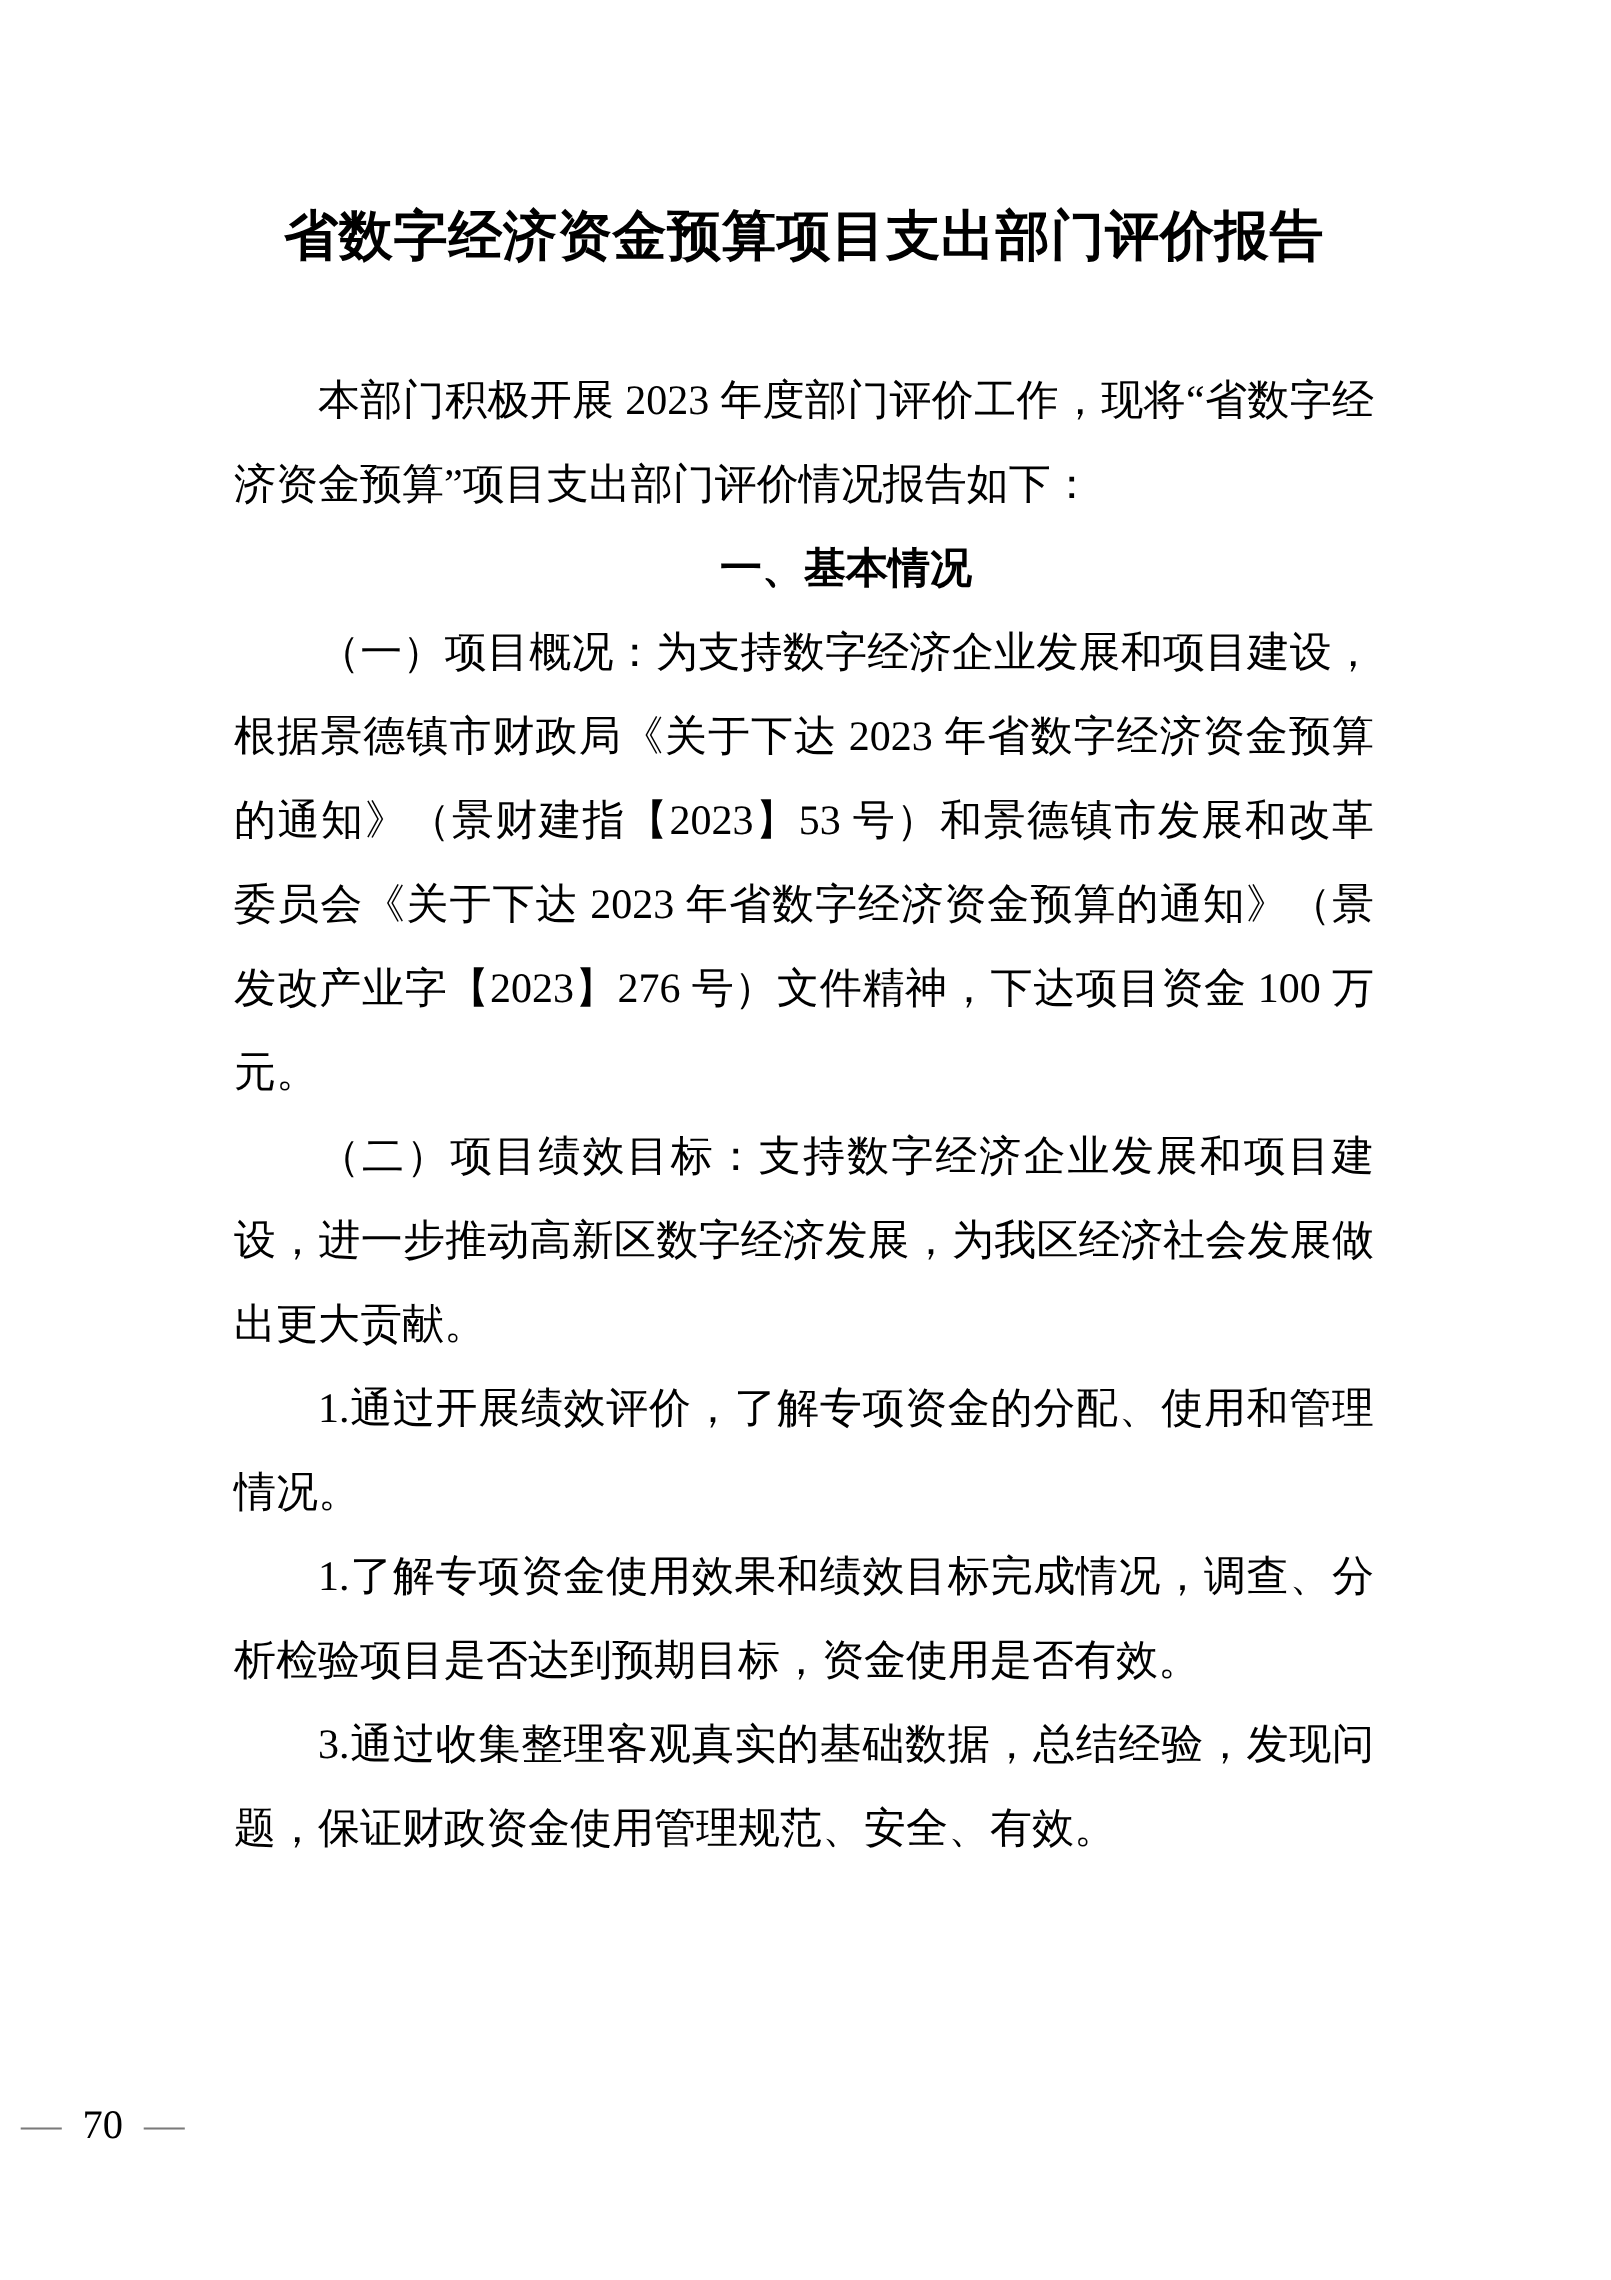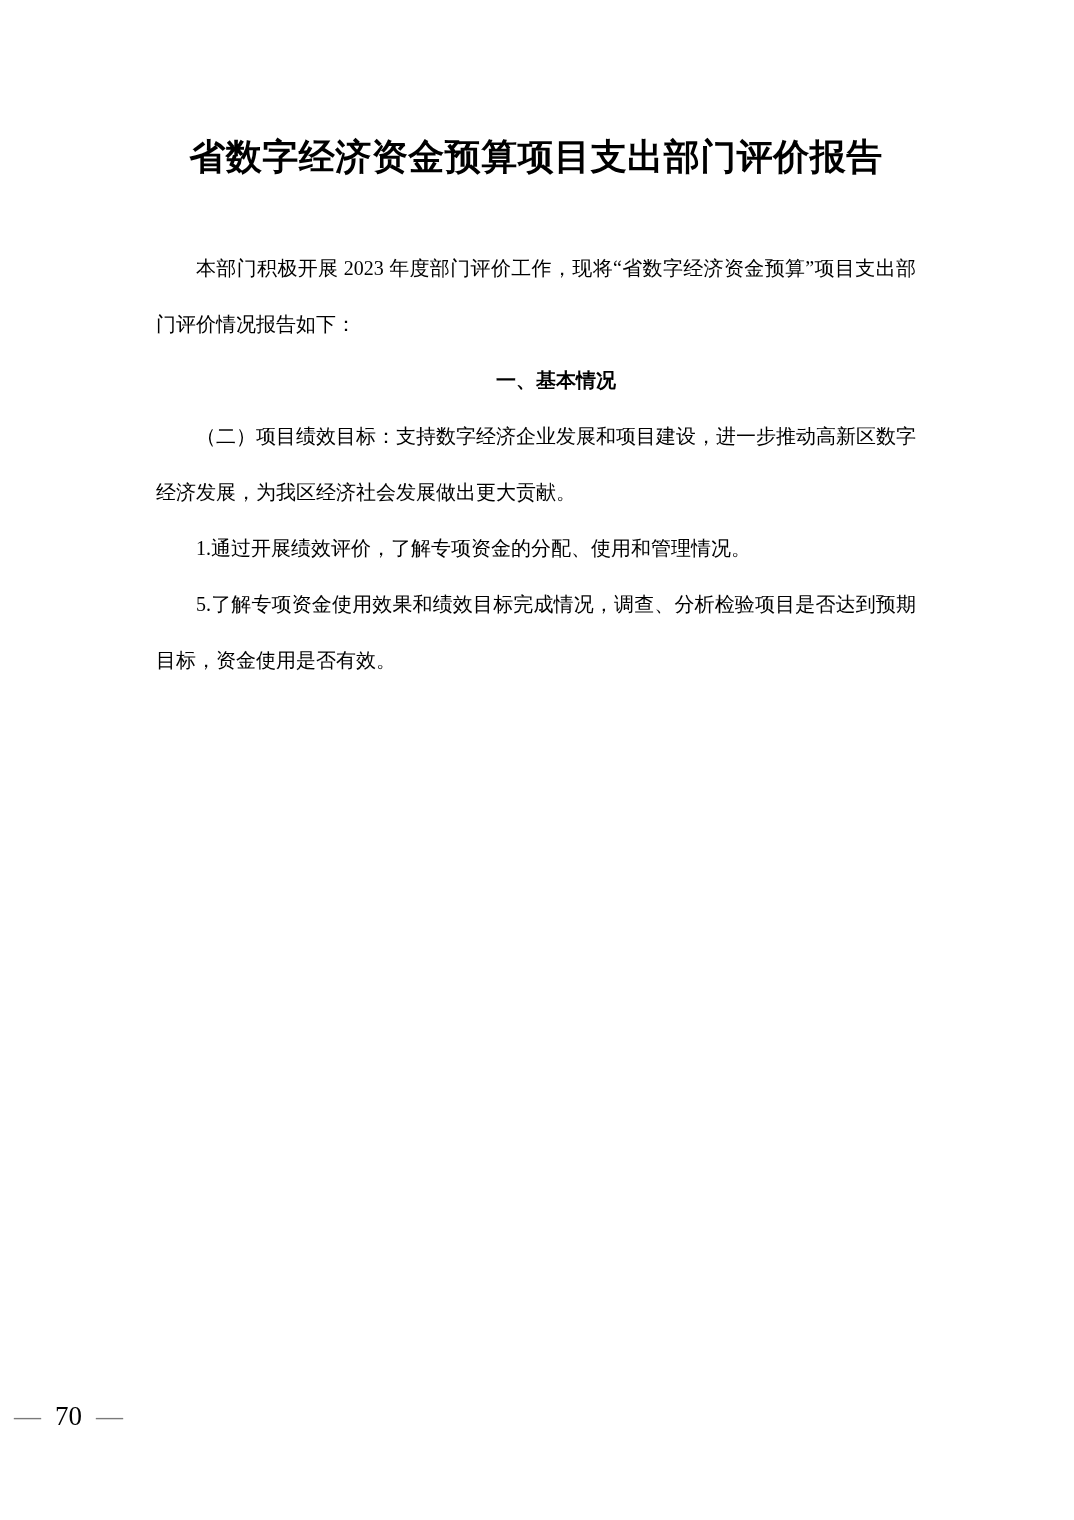--- a/index.html
+++ b/index.html
@@ -28,21 +28,21 @@
     line-height: 46px;
     font-weight: 700;
     text-align: center;
     letter-spacing: 0.5px;
   }
   .paragraphs {
     margin-top: 60px;
   }
   .paragraphs p {
     margin: 0;
-    font-size: 20px;
+    font-size: 28px;
     line-height: 56px;
     text-indent: 2em;
     text-align: justify;
     word-break: break-all;
   }
   .paragraphs p.heading {
     font-weight: 700;
     text-align: center;
   }
   .footer {
@@ -64,22 +64,24 @@
 <body>
 
 <div class="page">
   <div class="content">
 
     <h1 class="doc-title">省数字经济资金预算项目支出部门评价报告</h1>
 
     <div class="paragraphs">
       <p class="body">本部门积极开展 2023 年度部门评价工作，现将“省数字经济资金预算”项目支出部门评价情况报告如下：</p>
       <p class="heading">一、基本情况</p>
+      <p class="body">（一）项目概况：为支持数字经济企业发展和项目建设，根据景德镇市财政局《关于下达 2023 年省数字经济资金预算的通知》（景财建指【2023】53 号）和景德镇市发展和改革委员会《关于下达 2023 年省数字经济资金预算的通知》（景发改产业字【2023】276 号）文件精神，下达项目资金 100 万元。</p>
       <p class="body">（二）项目绩效目标：支持数字经济企业发展和项目建设，进一步推动高新区数字经济发展，为我区经济社会发展做出更大贡献。</p>
       <p class="body">1.通过开展绩效评价，了解专项资金的分配、使用和管理情况。</p>
-      <p class="body">5.了解专项资金使用效果和绩效目标完成情况，调查、分析检验项目是否达到预期目标，资金使用是否有效。</p>
+      <p class="body">1.了解专项资金使用效果和绩效目标完成情况，调查、分析检验项目是否达到预期目标，资金使用是否有效。</p>
+      <p class="body">3.通过收集整理客观真实的基础数据，总结经验，发现问题，保证财政资金使用管理规范、安全、有效。</p>
     </div>
   </div>
 
   <div class="footer">
     <span class="dash">—</span><span>70</span><span class="dash">—</span>
   </div>
 </div>
 
 </body></html>

